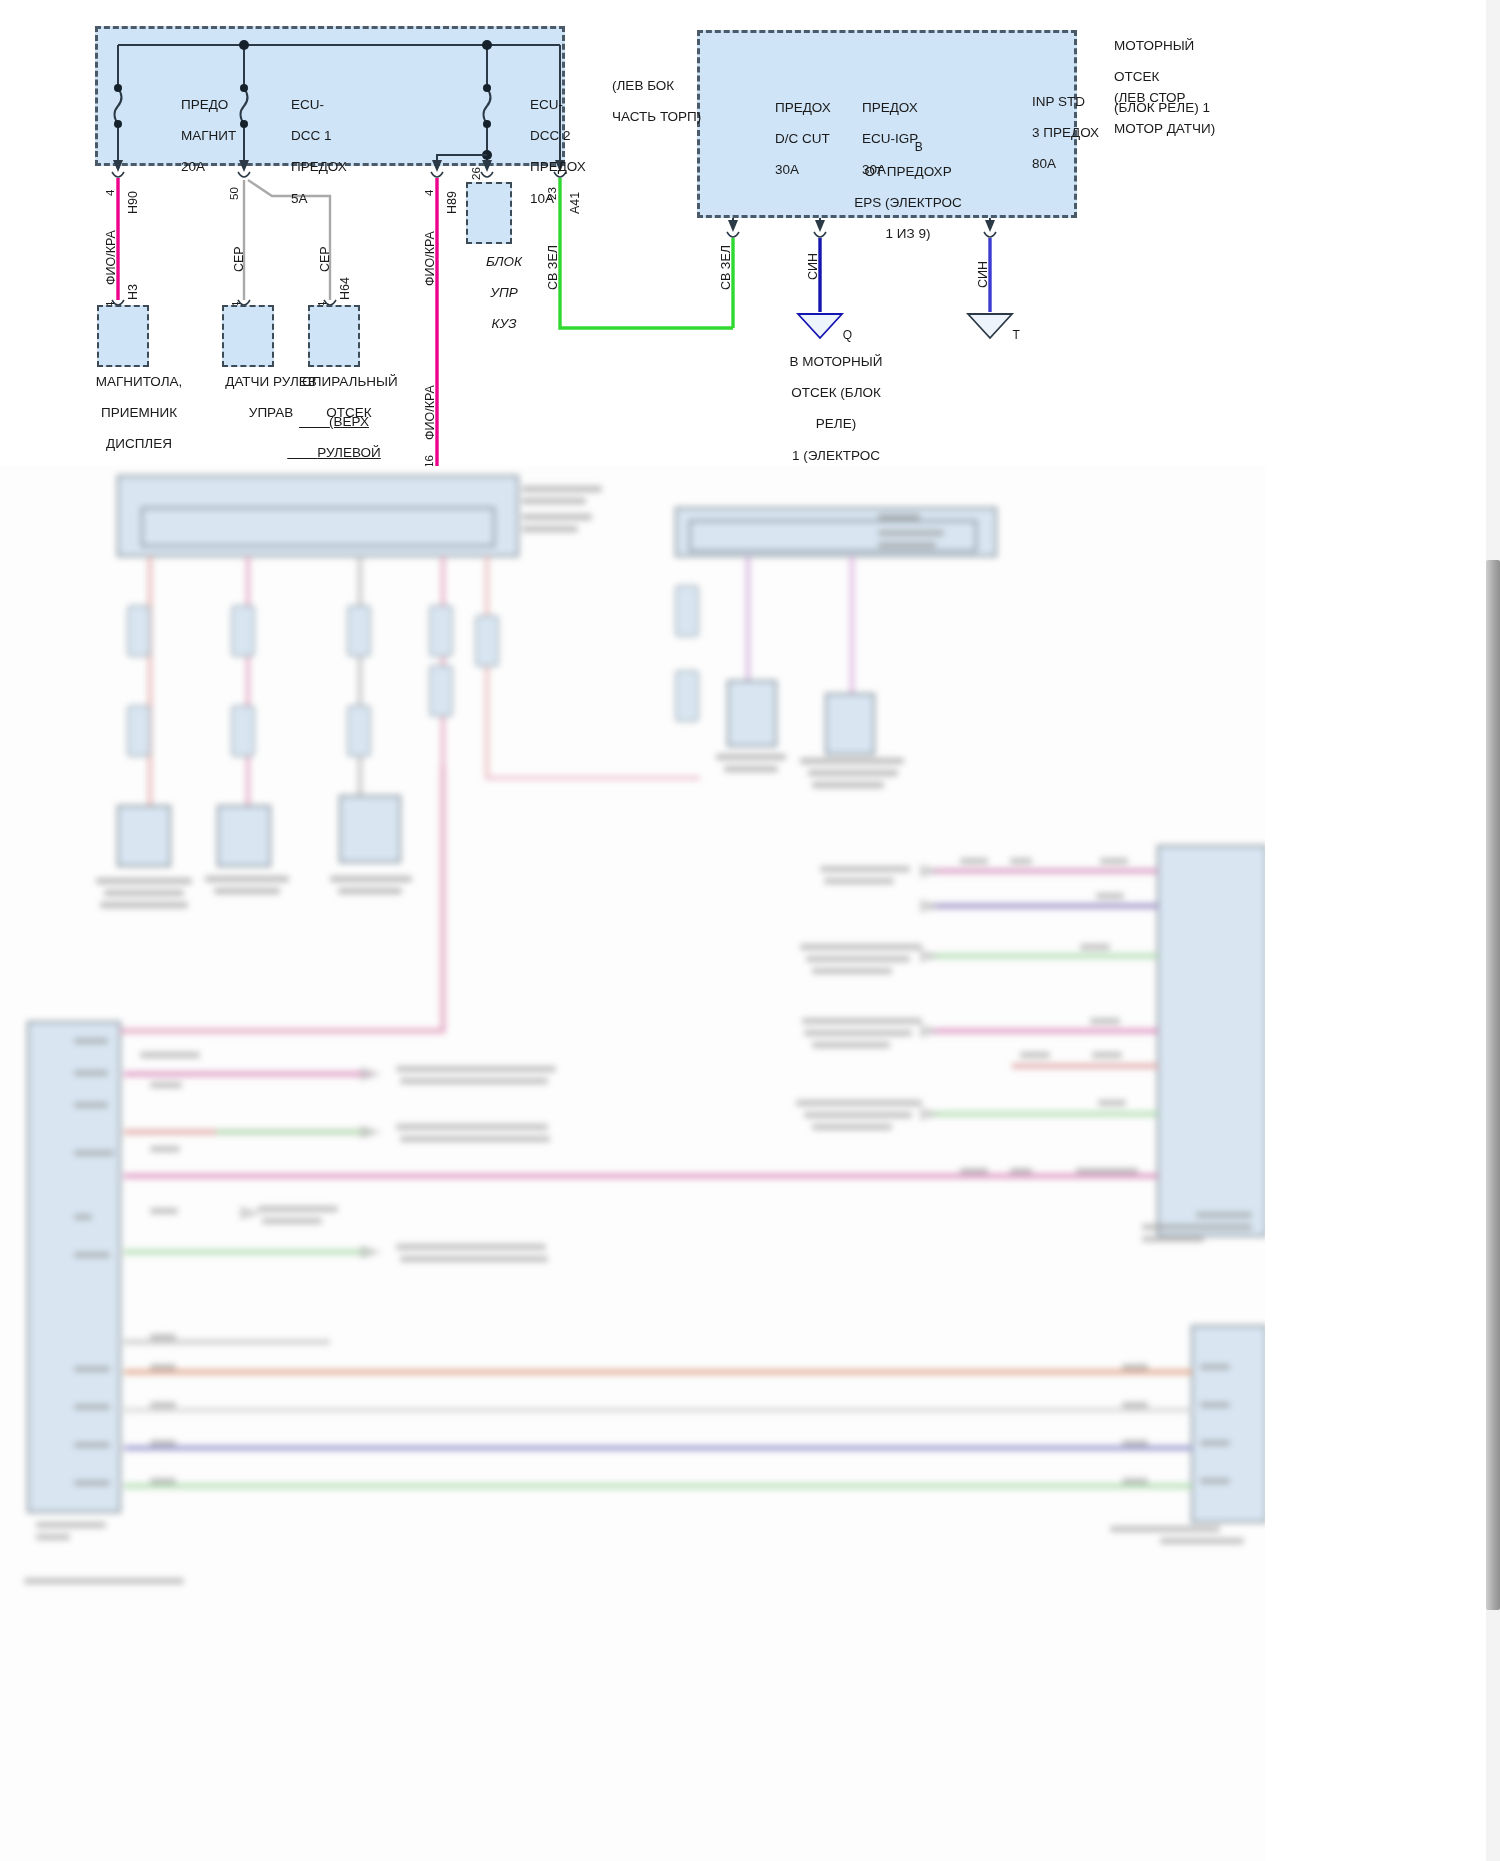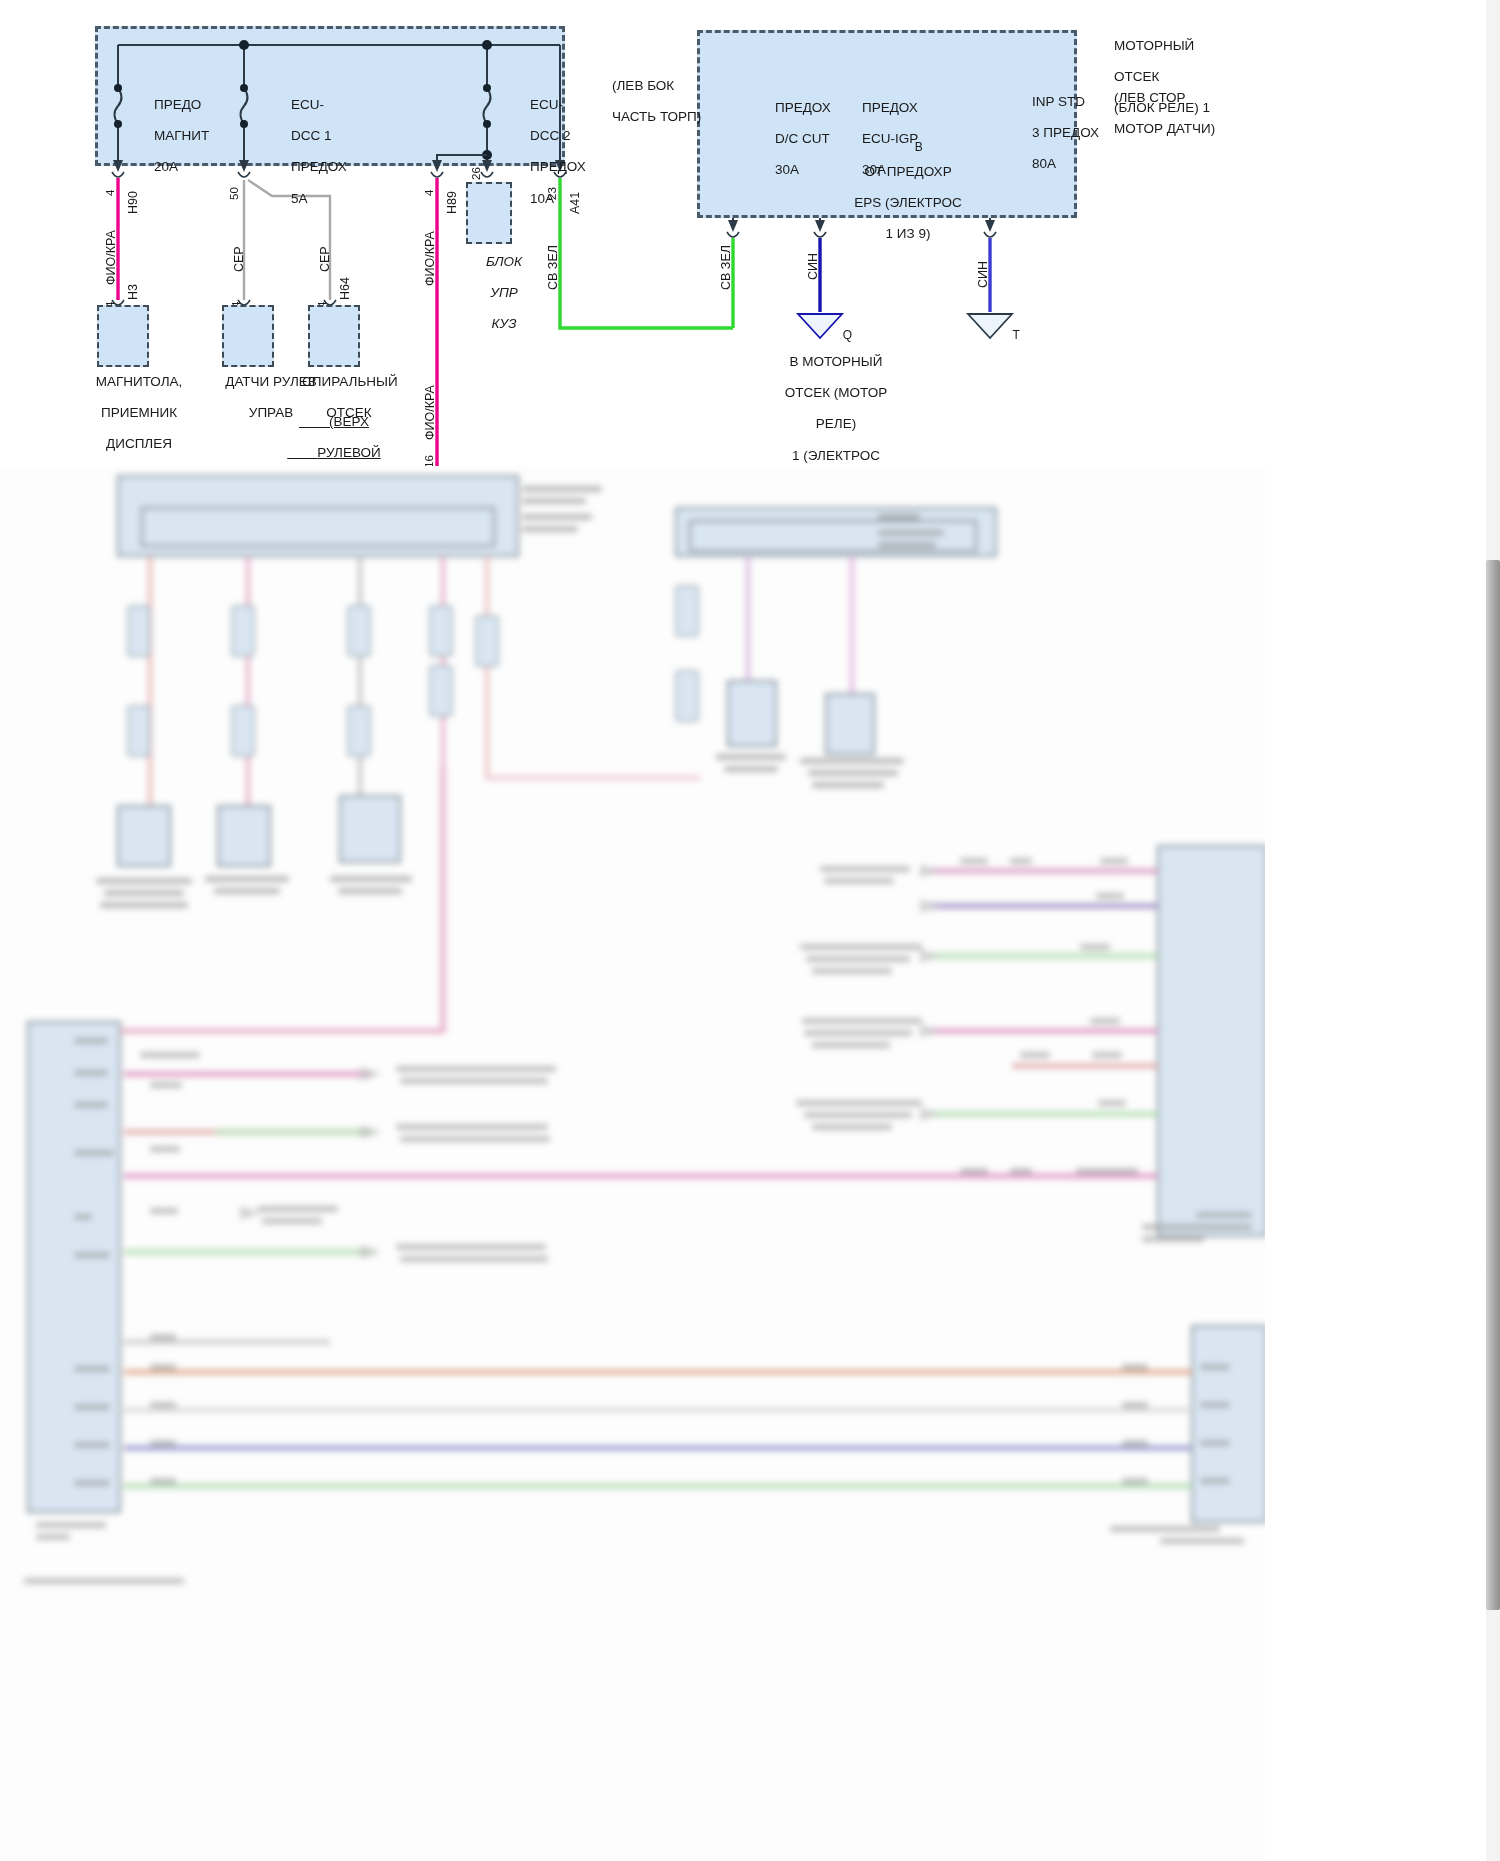--- a/index.html
+++ b/index.html
@@ -318,21 +318,21 @@
         <path d="M820 238 V312" stroke="#1515b0" stroke-width="3.4" fill="none"></path>
         <polygon points="798,314 842,314 820,338" fill="#eef4fb" stroke="#1515b0" stroke-width="1.8"></polygon>
         <path d="M990 238 V312" stroke="#3b3bd0" stroke-width="3.4" fill="none"></path>
         <polygon points="968,314 1012,314 990,338" fill="#eef4fb" stroke="#2b3a46" stroke-width="1.8"></polygon>
 
         <path d="M232 300 q6 10 12 0" stroke="#2b3a46" stroke-width="0" fill="none"></path>
       </svg>
 
       <div class="fuse-box" style="left:697px;top:30px;width:380px;height:188px;"></div>
 
-      <div class="txt lbl" style="left:124px;top:81px;">
+      <div class="txt lbl" style="left:151px;top:81px;">
         <span>ПРЕДО</span><br>
         <span>МАГНИТ</span><br>
         <span>20А</span>
       </div>
 
       <div class="txt lbl" style="left:261px;top:81px;">
         <span>ECU-</span><br>
         <span>DCC 1</span><br>
         <span>ПРЕДОХ</span><br>
         <span>5А</span>
@@ -440,21 +440,21 @@
         <span>БЛОК</span><br>
         <span>УПР</span><br>
         <span>КУЗ</span>
       </div>
 
       <div class="txt" style="left:816px;top:315px;font-size:12px;">
         <span>Q</span>
       </div>
       <div class="txt lbl ctr" style="left:748px;top:338px;width:146px;">
         <span>В МОТОРНЫЙ</span><br>
-        <span>ОТСЕК (МОТОР</span><br>
+        <span>ОТСЕК (БЛОК</span><br>
         <span>РЕЛЕ)</span><br>
         <span>1 (ЭЛЕКТРОС</span><br>
         
       </div>
 
       <div class="txt" style="left:986px;top:315px;font-size:12px;">
         <span>T</span>
       </div>
 
     </div>

